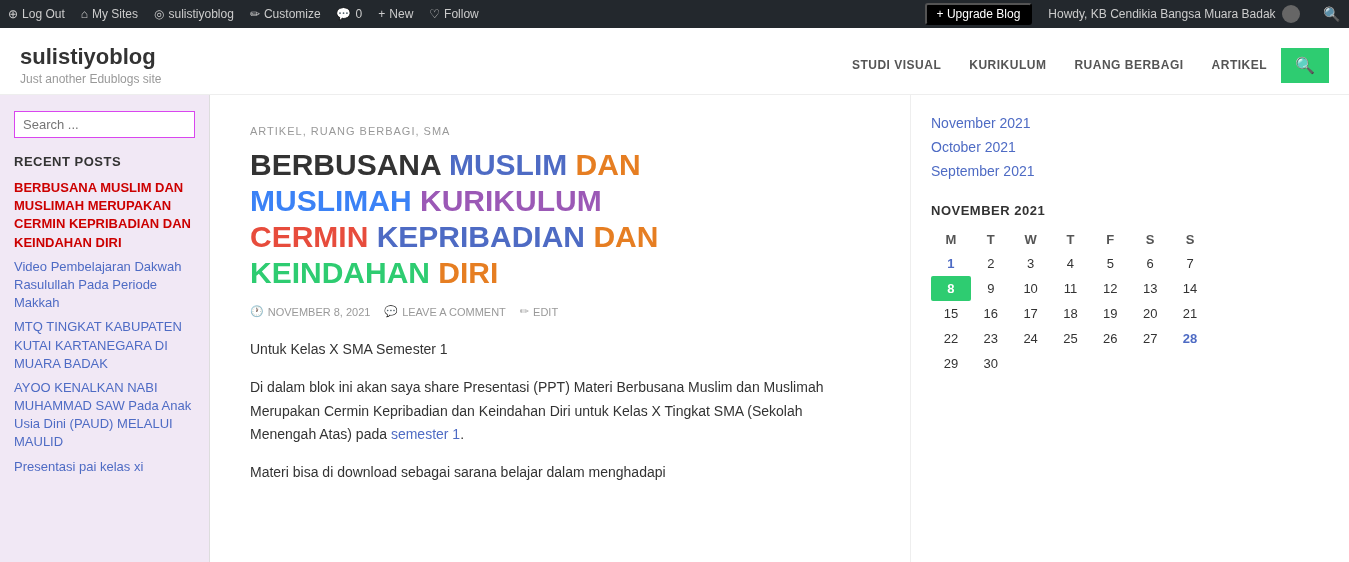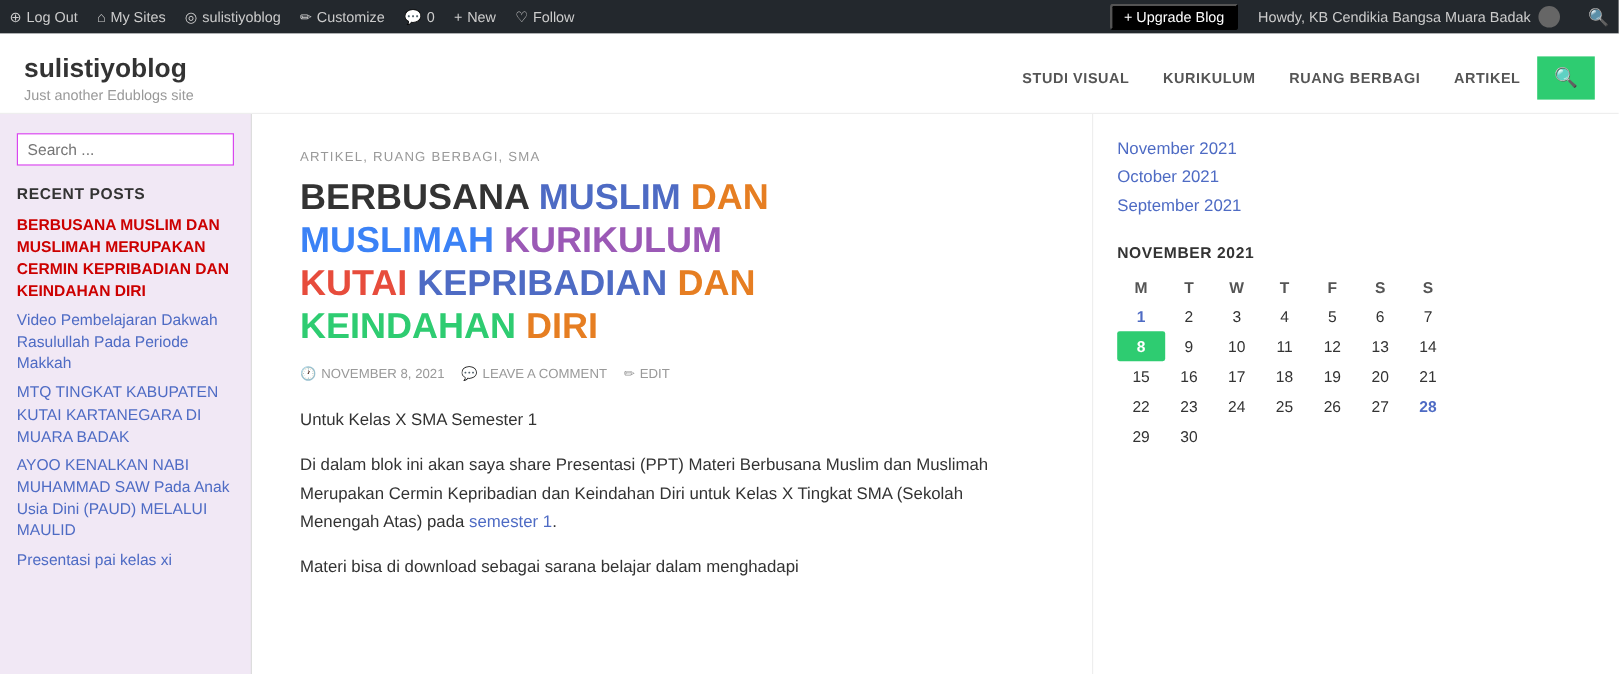--- a/index.html
+++ b/index.html
@@ -268,21 +268,21 @@
         <a>Presentasi pai kelas xi</a>
       </li>
     </ul>
   </div>
 
   <div class="main-content">
     <div class="post-cats">ARTIKEL, RUANG BERBAGI, SMA</div>
     <h1 class="post-title">
       BERBUSANA <span class="word-muslim">MUSLIM</span> <span class="word-dan">DAN</span><br>
       <span class="word-muslimah">MUSLIMAH</span> <span class="word-merupakan">KURIKULUM</span><br>
-      <span class="word-cermin">KUTAI</span> <span class="word-kepribadian">KEPRIBADIAN</span> <span class="word-dan2">DAN</span><br>
+      <span class="word-cermin">CERMIN</span> <span class="word-kepribadian">KEPRIBADIAN</span> <span class="word-dan2">DAN</span><br>
       <span class="word-keindahan">KEINDAHAN</span> <span class="word-diri">DIRI</span>
     </h1>
     <div class="post-meta">
       <span>🕐 <span>NOVEMBER 8, 2021</span></span>
       <span>💬 <span>LEAVE A COMMENT</span></span>
       <span>✏ <span>EDIT</span></span>
     </div>
     <div class="post-body">
       <p>Untuk Kelas X SMA Semester 1</p>
       <p>

